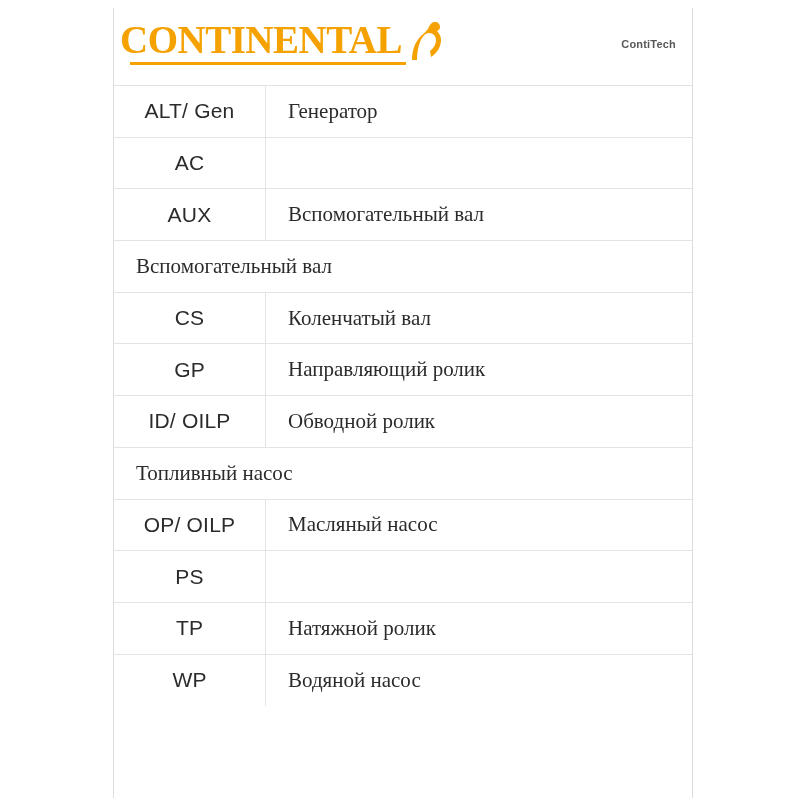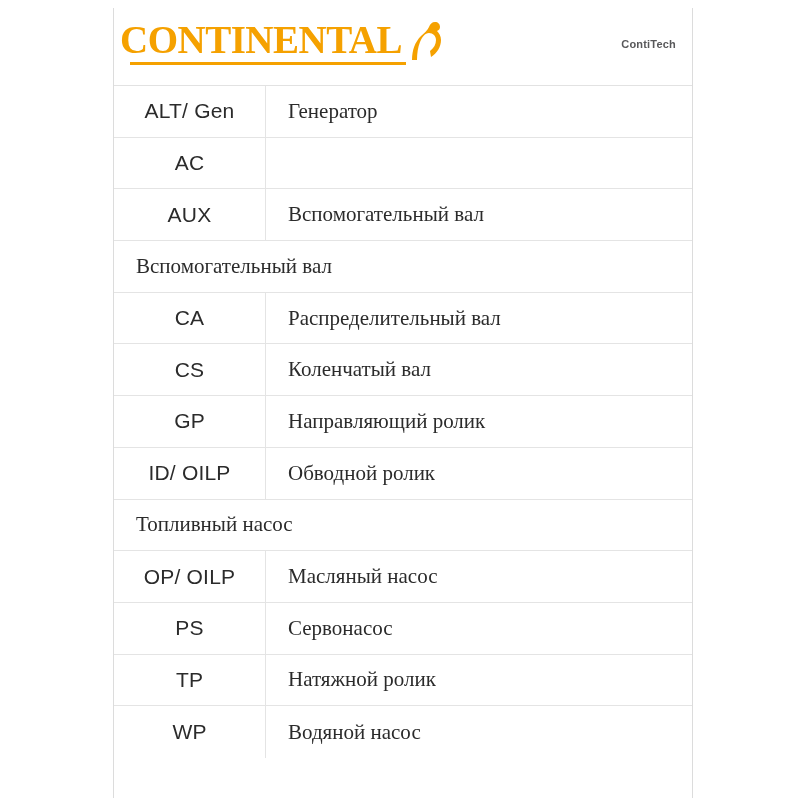--- a/index.html
+++ b/index.html
@@ -153,45 +153,40 @@
           <div class="cell-code">AC</div>
         </div>
         <div class="row">
           <div class="cell-code">AUX</div>
           <div class="cell-desc">Вспомогательный вал</div>
         </div>
         <div class="row">
           <div class="cell-desc">Вспомогательный вал</div>
         </div>
         <div class="row">
-          <div class="cell-code">CA</div>
-          <div class="cell-desc">Распределительный вал</div>
-        </div>
-        <div class="row">
           <div class="cell-code">CS</div>
           <div class="cell-desc">Коленчатый вал</div>
         </div>
         <div class="row">
           <div class="cell-code">GP</div>
           <div class="cell-desc">Направляющий ролик</div>
         </div>
         <div class="row">
           <div class="cell-code">ID/ OILP</div>
           <div class="cell-desc">Обводной ролик</div>
         </div>
         <div class="row">
           <div class="cell-desc">Топливный насос</div>
         </div>
         <div class="row">
           <div class="cell-code">OP/ OILP</div>
           <div class="cell-desc">Масляный насос</div>
         </div>
         <div class="row">
           <div class="cell-code">PS</div>
-          <div class="cell-desc">Сервонасос</div>
         </div>
         <div class="row">
           <div class="cell-code">TP</div>
           <div class="cell-desc">Натяжной ролик</div>
         </div>
         <div class="row">
           <div class="cell-code">WP</div>
           <div class="cell-desc">Водяной насос</div>
         </div>
       </div>

